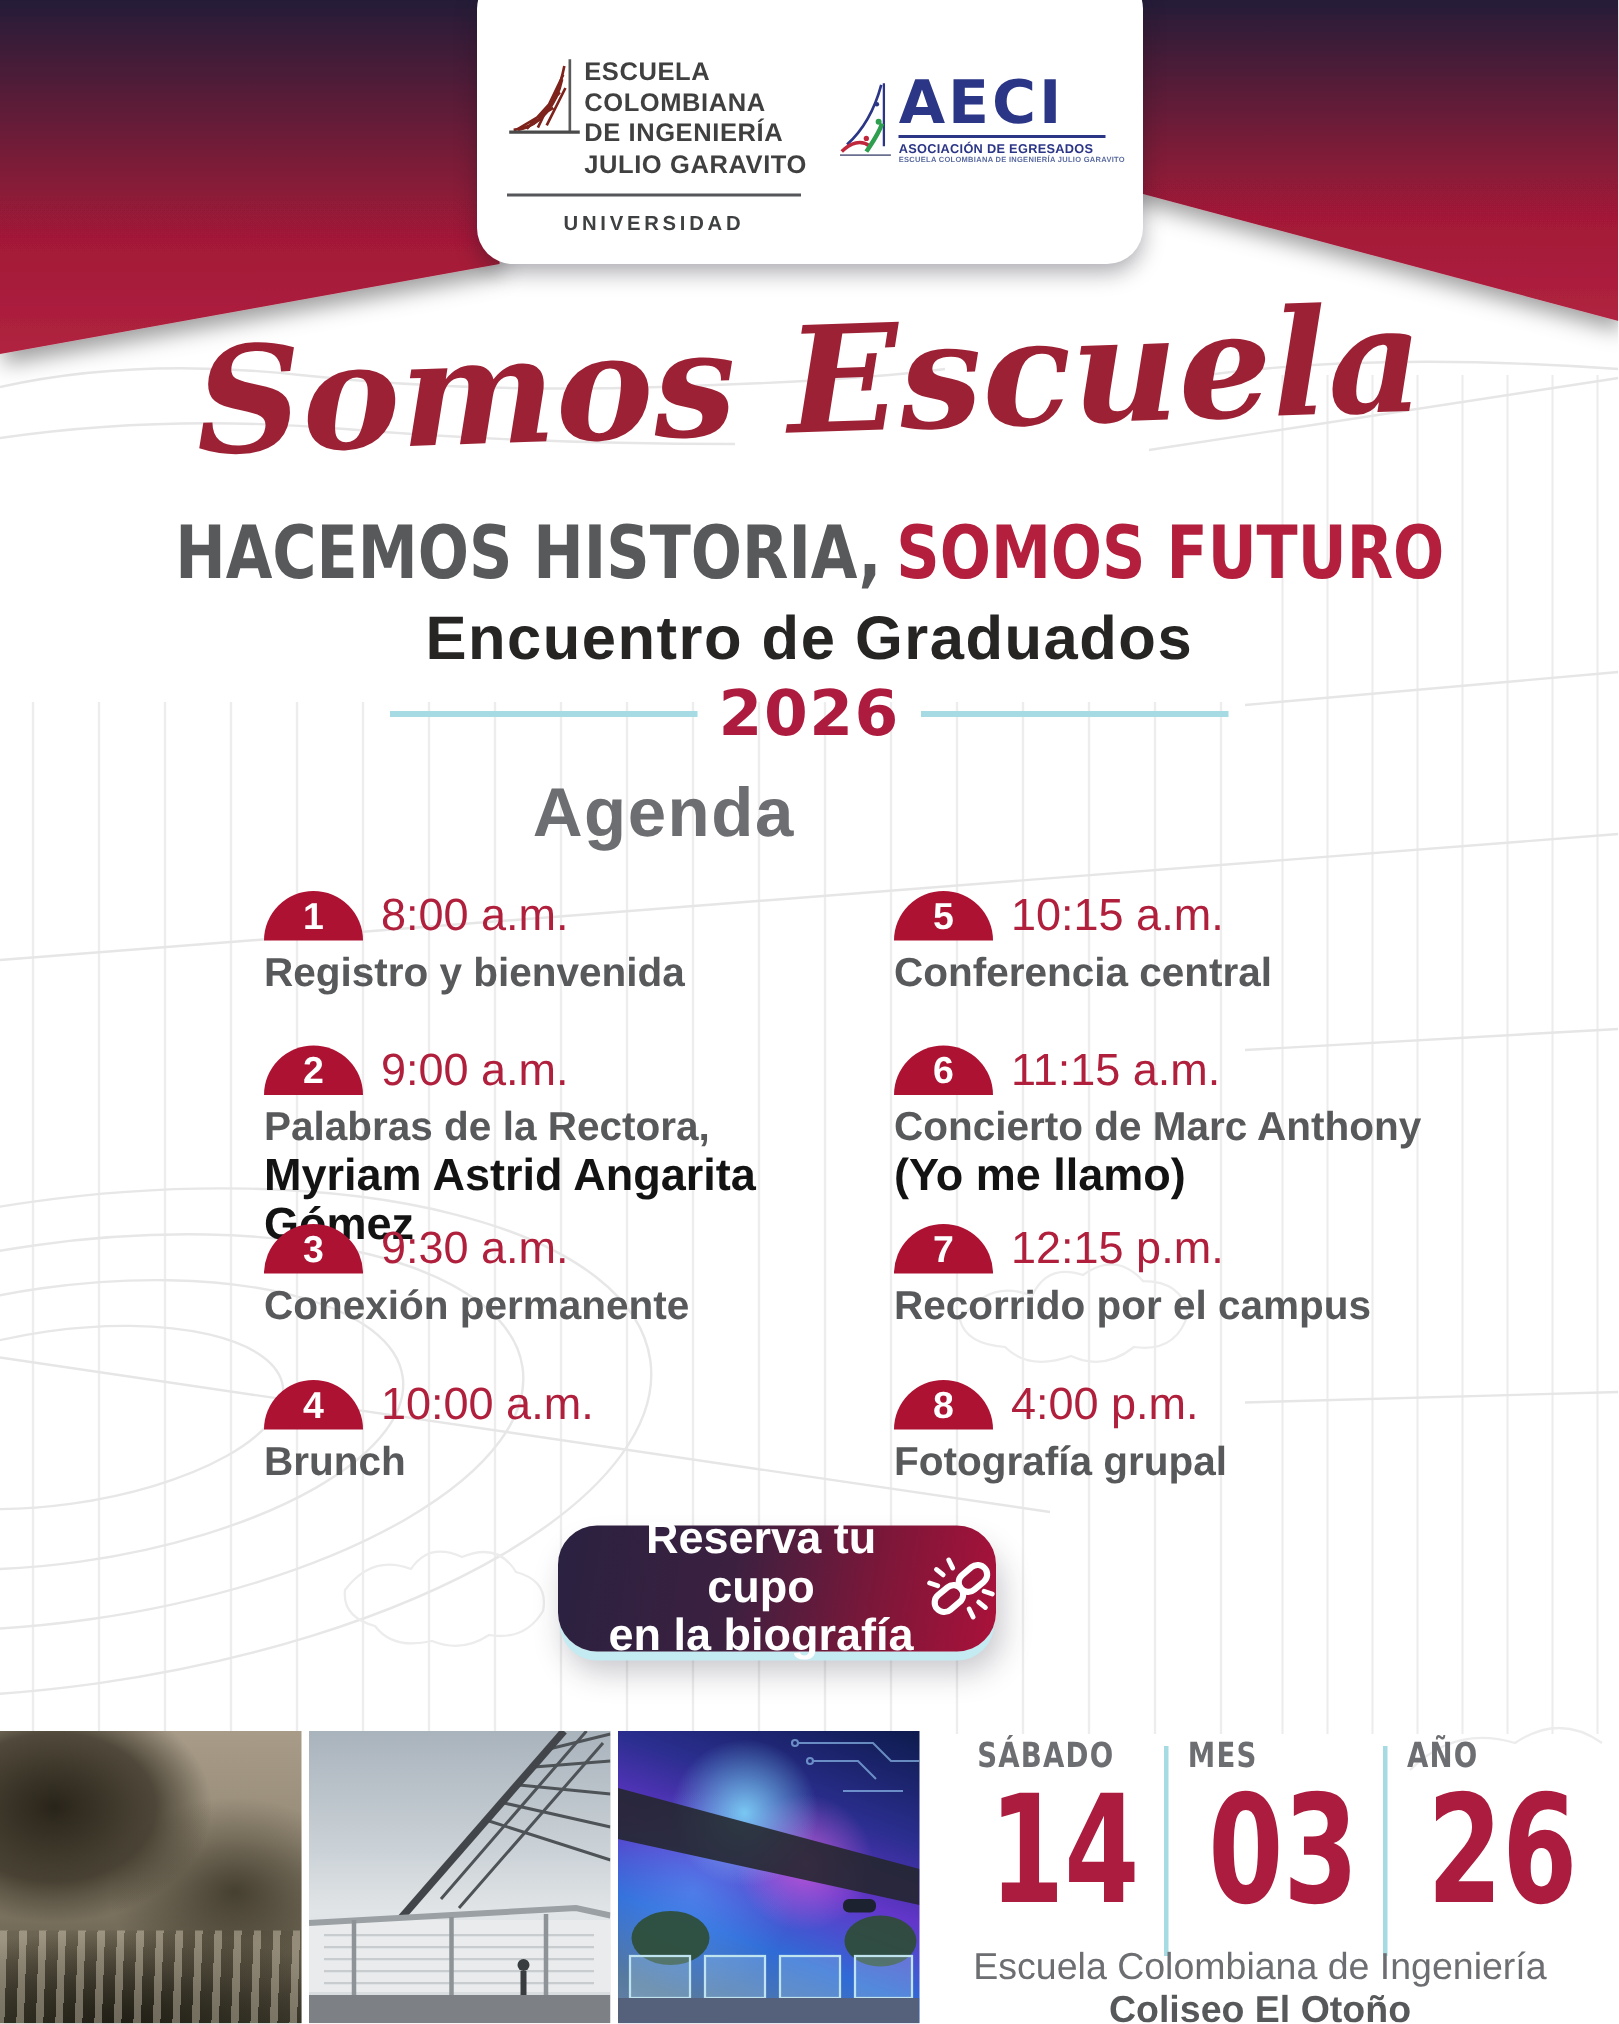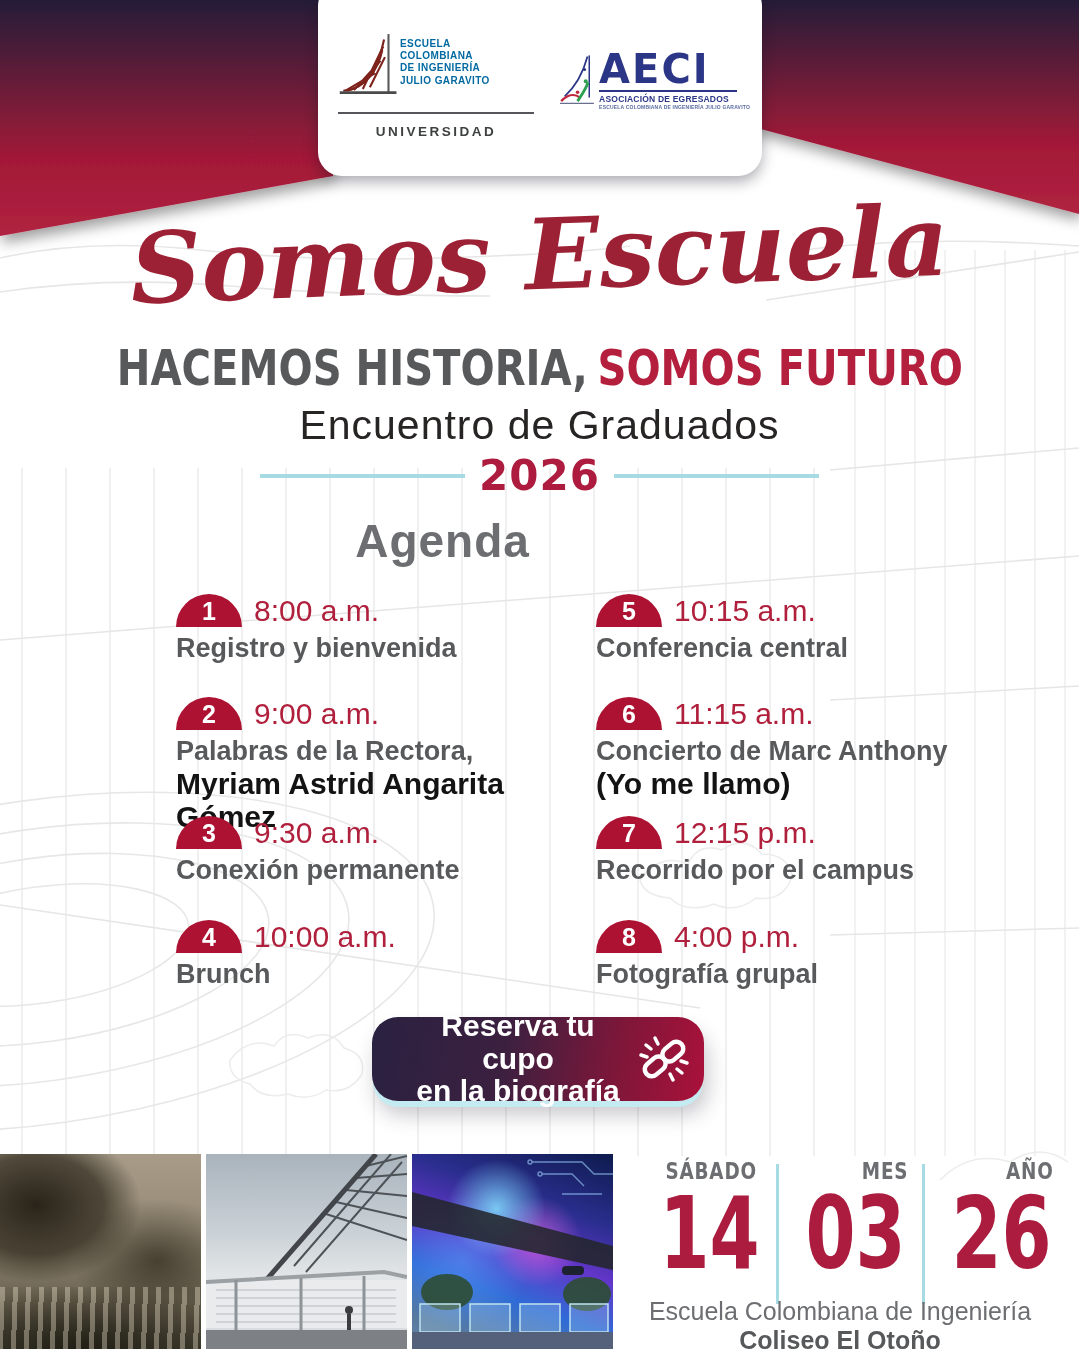--- a/index.html
+++ b/index.html
@@ -12,21 +12,21 @@
   .top-shapes{position:absolute;left:0;top:0;z-index:2;}
 
   
   .logo-card{
     position:absolute;left:318px;top:-18px;width:444px;height:194px;z-index:4;
     background:#ffffff;border-radius:24px;
     box-shadow:0 6px 14px rgba(25,20,35,.35);
   }
   .uni-logo{position:absolute;left:20px;top:46px;width:200px;}
   .uni-row{display:flex;align-items:flex-start;}
-  .uni-text{margin-left:0;margin-top:10px;font-size:10px;font-weight:700;color:#0369a1;
+  .uni-text{margin-left:0;margin-top:10px;font-size:17px;font-weight:700;color:#404040;
     letter-spacing:.4px;line-height:1.22;font-variant:small-caps;white-space:nowrap;}
   .uni-divider{margin-top:8px;height:2px;background:#55575a;width:196px;}
   .uni-sub{margin-top:10px;text-align:center;width:196px;font-size:13.5px;font-weight:700;
     color:#3f4041;letter-spacing:2.5px;}
   .aeci-logo{position:absolute;left:242px;top:52px;width:190px;}
   .aeci-row{display:flex;align-items:center;}
   .aeci-right{margin-left:4px;}
   .aeci-acronym{font-size:40px;font-weight:800;color:#2b3687;letter-spacing:2px;line-height:.9;
     font-family:"DejaVu Sans",sans-serif;}
   .aeci-line{height:2px;background:#2b3687;width:138px;margin:3px 0 2px 0;}
@@ -38,21 +38,21 @@
     position:absolute;left:0;top:196px;width:1079px;text-align:center;z-index:4;
     font-family:"DejaVu Serif",serif;font-style:italic;font-weight:700;
     font-size:98px;color:#9d2134;transform:rotate(-2deg);line-height:1.2;
   }
   .headline{position:absolute;left:0;top:340px;width:1079px;text-align:center;z-index:4;
     font-family:"DejaVu Sans",sans-serif;font-weight:800;font-size:49px;white-space:nowrap;}
   .headline .inner{display:inline-block;transform:scaleX(.82);}
   .headline .gray{color:#58595b;}
   .headline .red{color:#b31f3c;margin-left:12px;}
   .subtitle{position:absolute;left:0;top:402px;width:1079px;text-align:center;z-index:4;
-    font-size:41px;font-weight:400;color:#272424;letter-spacing:1px;}
+    font-size:41px;font-weight:700;color:#272424;letter-spacing:1px;}
   .year-row{position:absolute;left:0;top:451px;width:1079px;z-index:4;
     display:flex;align-items:center;justify-content:center;}
   .year-line{width:205px;height:4px;background:#a6dbe4;}
   .year-text{font-family:"DejaVu Sans",sans-serif;font-weight:800;font-size:42px;color:#ad1c3e;
     margin:0 14px;letter-spacing:1px;}
 
   
   .agenda-heading{position:absolute;left:0;top:514px;width:885px;text-align:center;z-index:4;
     font-size:46px;font-weight:800;color:#6d6e71;letter-spacing:1px;}
   .agenda-item{position:absolute;z-index:4;width:430px;}
@@ -60,21 +60,21 @@
   .dome{width:66px;height:33px;border-radius:66px 66px 0 0;background:#ad1232;
     display:flex;align-items:flex-end;justify-content:center;}
   .dome span{color:#fff;font-weight:800;font-size:25px;line-height:1;padding-bottom:3px;}
   .item-time{font-size:30px;color:#b0203c;line-height:1;margin-left:12px;padding-bottom:1px;}
   .item-title{margin-top:7px;font-size:27px;font-weight:700;color:#58595b;line-height:1.1;}
   .item-strong{font-size:30px;font-weight:800;color:#131313;line-height:1.1;}
   .item-strong:empty{display:none;}
 
   
   .cta{
-    position:absolute;left:372px;top:1017px;width:332px;height:84px;z-index:4;
+    position:absolute;left:372px;top:1017px;width:292px;height:84px;z-index:4;
     border-radius:26px;border:none;cursor:pointer;
     background:linear-gradient(100deg,#2a2140 0%,#3c2040 40%,#7c1739 72%,#aa113a 100%);
     box-shadow:0 7px 0 -1px #c4ebf1, 4px 14px 20px rgba(40,40,60,.25);
     display:flex;align-items:center;padding:0 0 0 30px;box-sizing:border-box;
   }
   .cta-text{color:#ffffff;font-weight:800;font-size:30px;line-height:1.08;text-align:center;width:232px;}
   .cta-icon{margin-left:4px;}
 
   
   .photos{position:absolute;left:0;top:1154px;width:614px;height:195px;z-index:4;
@@ -96,21 +96,21 @@
       radial-gradient(circle 70px at 42% 28%, rgba(130,225,255,.85), rgba(0,0,0,0) 70%),
       radial-gradient(circle 65px at 62% 45%, rgba(255,120,230,.55), rgba(0,0,0,0) 70%),
       radial-gradient(circle 90px at 25% 55%, rgba(90,160,255,.5), rgba(0,0,0,0) 75%),
       linear-gradient(200deg,#0d1b4d 0%,#2b2e8f 28%,#6236c9 48%,#2f6bd6 68%,#577a9f 88%,#6b82a6 100%);
   }
   .photo svg{position:absolute;left:0;top:0;}
 
   
   .date-block{position:absolute;left:640px;top:1158px;width:420px;z-index:4;
     display:flex;justify-content:space-between;}
-  .date-col{width:128px;text-align:right;}
+  .date-col{width:128px;text-align:left;}
   .date-label{display:inline-block;transform:scaleX(.8);font-family:"DejaVu Sans",sans-serif;
     font-weight:800;font-size:23px;color:#6d6e71;letter-spacing:1px;}
   .date-num{display:inline-block;transform:scaleX(.72);font-family:"DejaVu Sans",sans-serif;
     font-weight:800;font-size:100px;color:#ab1c3e;line-height:.95;margin-top:2px;}
   .date-divider{width:3px;height:140px;background:#a6dbe4;margin-top:6px;}
   .location{position:absolute;left:620px;top:1297px;width:440px;text-align:center;z-index:4;}
   .loc-line1{font-size:25px;color:#6d6e71;line-height:1.15;}
   .loc-line2{font-size:25px;font-weight:800;color:#57585a;line-height:1.15;}
 </style>
 </head>

